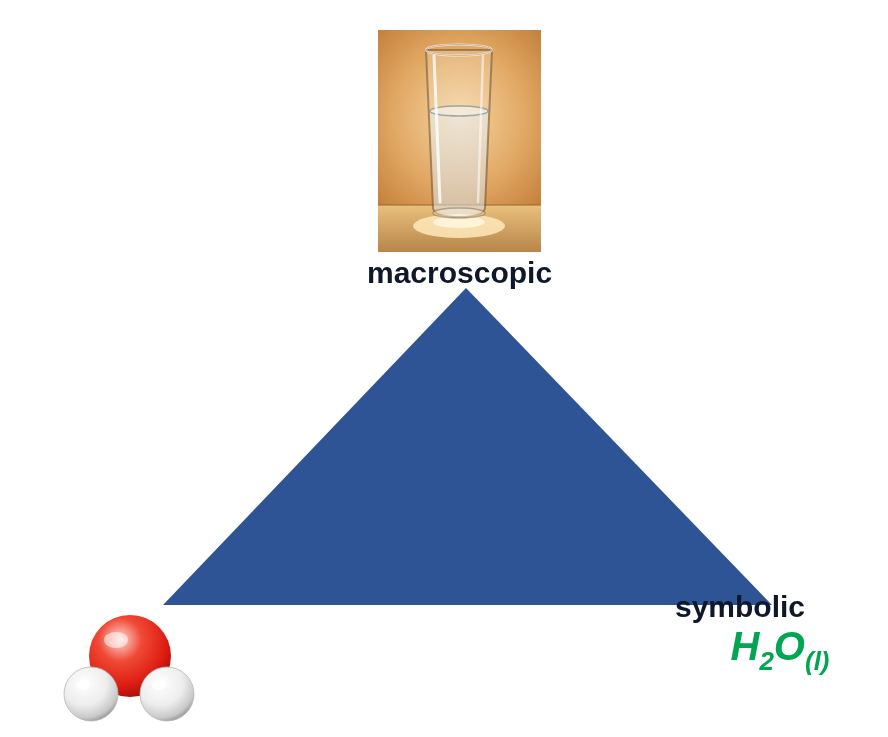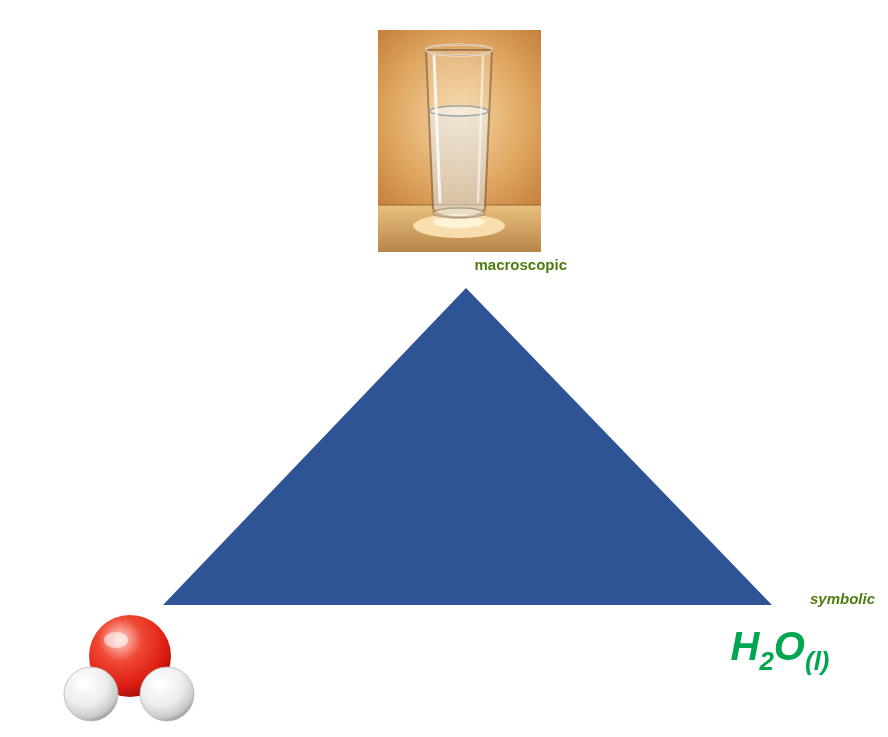--- a/index.html
+++ b/index.html
@@ -18,29 +18,29 @@
   .photo {
     position: absolute;
     left: 378px;
     top: 30px;
     width: 163px;
     height: 222px;
   }
   .photo svg { display: block; }
   .label {
     position: absolute;
-    color: #4d7c0f;
+    color: #0f172a;
     font-weight: bold;
-    font-size: 15px;
-    text-align: right;
+    font-size: 30px;
+    text-align: left;
     white-space: nowrap;
   }
   .label-top    { left: 367px; top: 256px; width: 200px; }
   .label-left   { left: 10px;  top: 590px; width: 200px; }
-  .label-right  { left: 675px; top: 590px; width: 200px; font-style: italic; }
+  .label-right  { left: 675px; top: 590px; width: 200px; }
   .triangle-svg {
     position: absolute;
     left: 0; top: 0;
     width: 888px;
     height: 737px;
   }
   .molecule {
     position: absolute;
     left: 50px;
     top: 612px;

